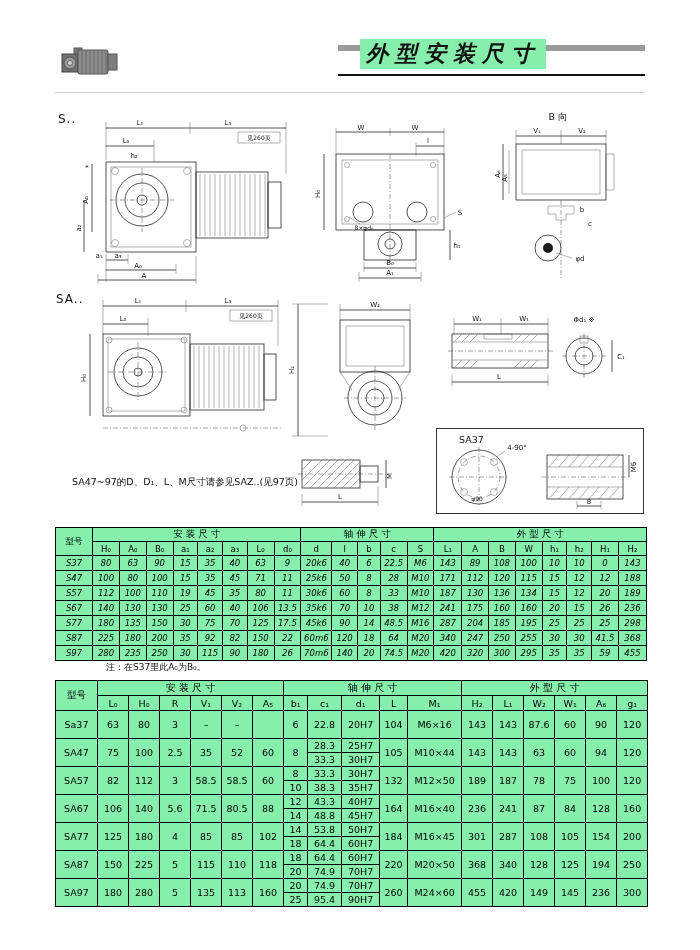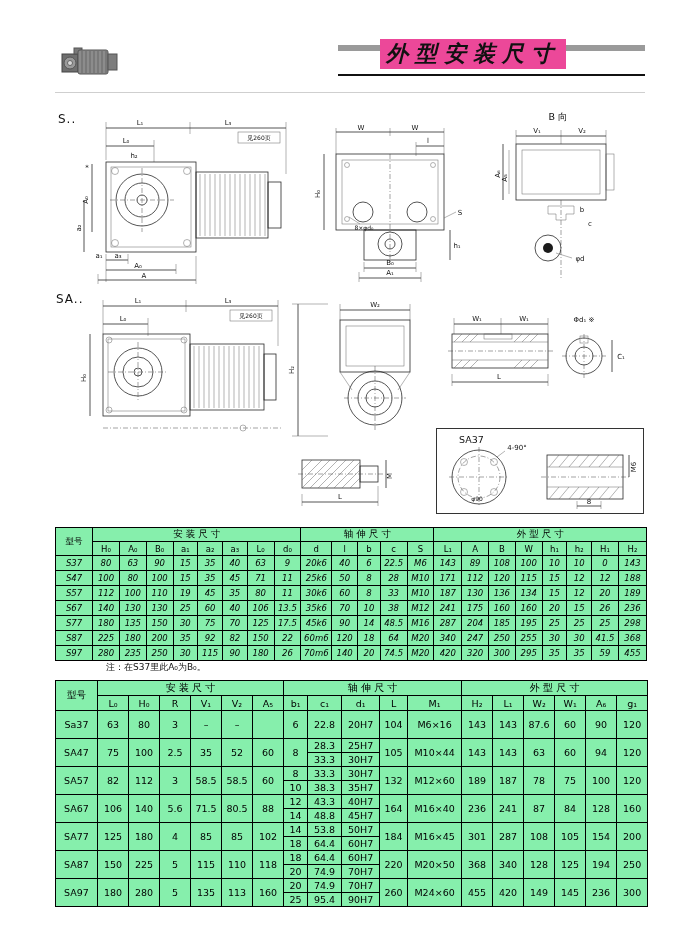--- a/index.html
+++ b/index.html
@@ -4,22 +4,22 @@
 <style>
   *{box-sizing:border-box;}
   html,body{margin:0;padding:0;}
   body{background:#e9e9e9;font-family:"DejaVu Sans","Liberation Sans",sans-serif;}
   .page{position:relative;width:700px;height:950px;margin:0 auto;background:#ffffff;overflow:hidden;}
 
   
   .motor-icon{position:absolute;left:60px;top:40px;}
   .title-block{position:absolute;left:338px;top:38px;width:307px;height:38px;border-bottom:2px solid #111;}
   .title-bar{position:absolute;left:0;top:7px;width:100%;height:6px;background:#9a9a9a;}
-  .title-text{position:absolute;left:42px;top:1px;font-size:22px;font-style:italic;font-weight:bold;
-              letter-spacing:7px;color:#111;background:#ec4899;padding:0 6px;white-space:nowrap;}
+  .title-text{position:absolute;left:22px;top:1px;font-size:22px;font-style:italic;font-weight:bold;
+              letter-spacing:7px;color:#111;background:#86efac;padding:0 6px;white-space:nowrap;}
   .header-rule{position:absolute;left:55px;top:92px;width:590px;border-top:1px solid #cfcfcf;}
 
   .sec-label{position:absolute;font-size:12px;color:#111;letter-spacing:1px;}
   #lbl-s{left:58px;top:112px;}
   #lbl-sa{left:56px;top:292px;}
 
   
   svg.draw{position:absolute;overflow:visible;}
   .draw line,.draw rect,.draw circle,.draw path{stroke:#2a2a2a;stroke-width:0.8;fill:none;}
   .draw .thin{stroke:#666;stroke-width:0.5;}
@@ -303,20 +303,21 @@
       <line x1="192" y1="26" x2="192" y2="48"></line>
       <text transform="rotate(-90 199 38)" x="199" y="38">M6</text>
       <line x1="140" y1="72" x2="140" y2="80" class="thin"></line>
         <line x1="164" y1="72" x2="164" y2="80" class="thin"></line>
       <line x1="140" y1="77" x2="164" y2="77"></line>
       <text x="152" y="75">8</text>
     </svg>
   </div>
 
   <div class="notes">
+    <div>SA47~97的D、D₁、L、M尺寸请参见SAZ..(见97页)</div>
   </div>
 
   <table id="table-s" class="dim-table">
       <colgroup>
         <col style="width: 36px;">
         <col style="width: 26px;">
         <col style="width: 26px;">
         <col style="width: 26px;">
         <col style="width: 24px;">
         <col style="width: 24px;">
@@ -638,21 +639,21 @@
           <td rowspan="2">82</td>
           <td rowspan="2">112</td>
           <td rowspan="2">3</td>
           <td rowspan="2">58.5</td>
           <td rowspan="2">58.5</td>
           <td rowspan="2">60</td>
           <td>8</td>
           <td>33.3</td>
           <td>30H7</td>
           <td rowspan="2">132</td>
-          <td rowspan="2">M12×60</td>
+          <td rowspan="2">M12×50</td>
           <td rowspan="2">189</td>
           <td rowspan="2">187</td>
           <td rowspan="2">78</td>
           <td rowspan="2">75</td>
           <td rowspan="2">100</td>
           <td rowspan="2">120</td>
         </tr>
         <tr>
           <td>10</td>
           <td>38.3</td>

